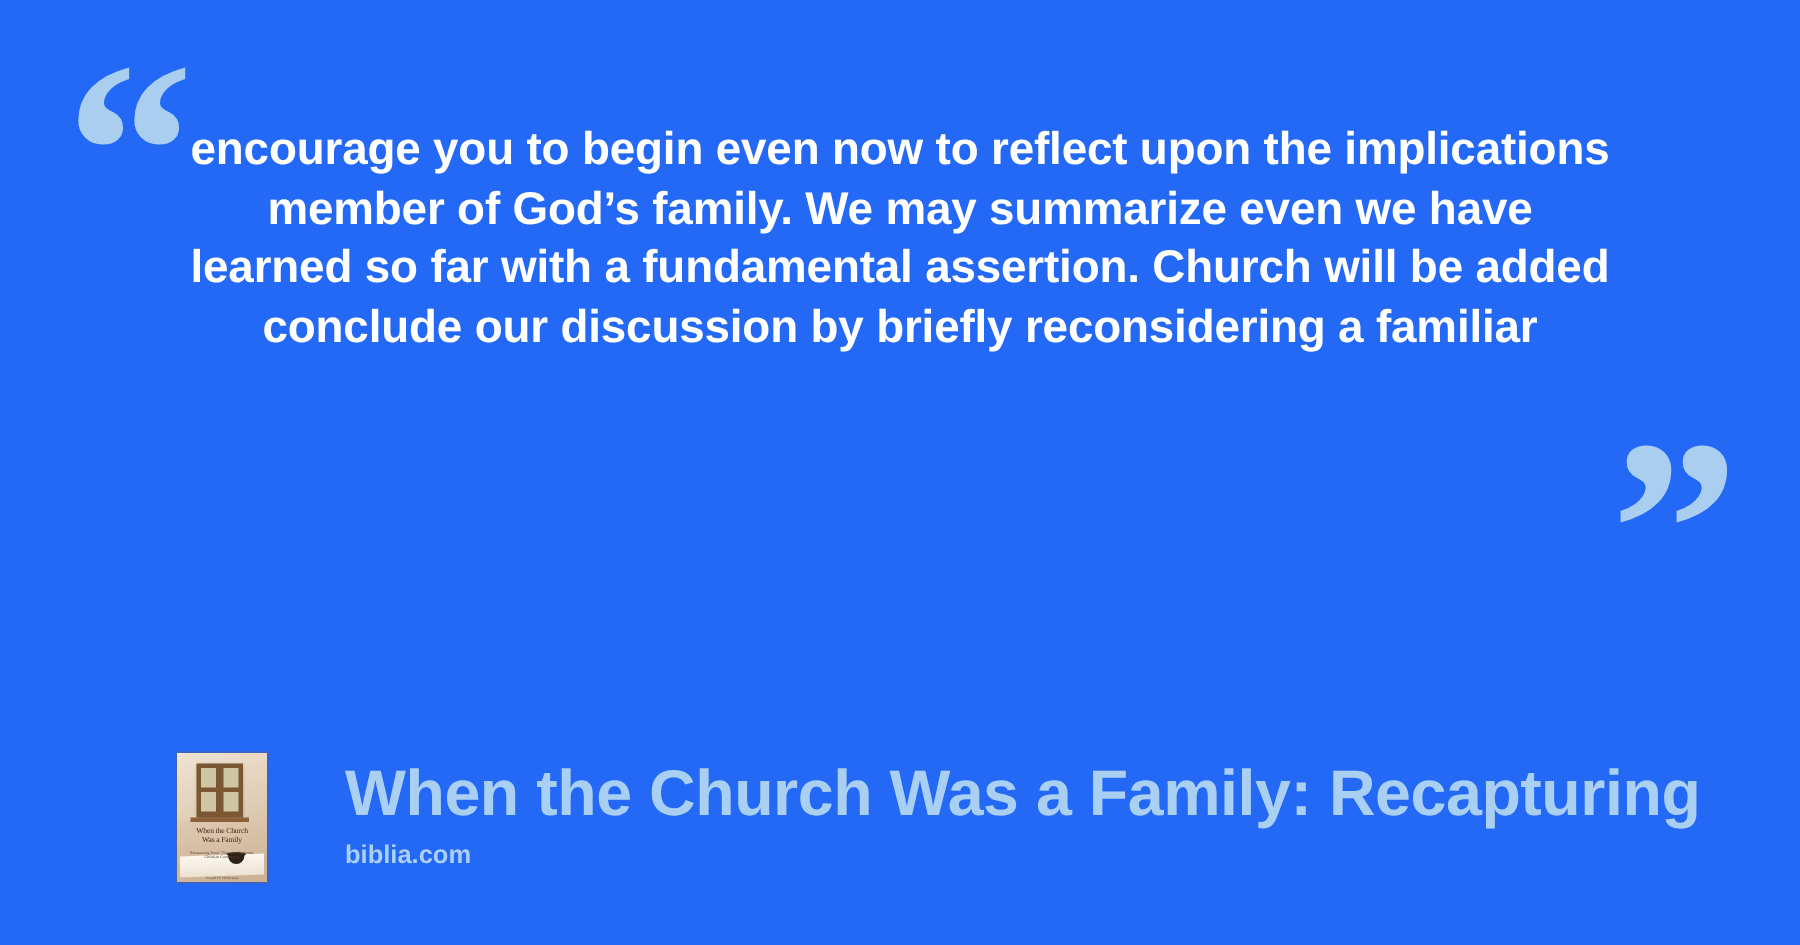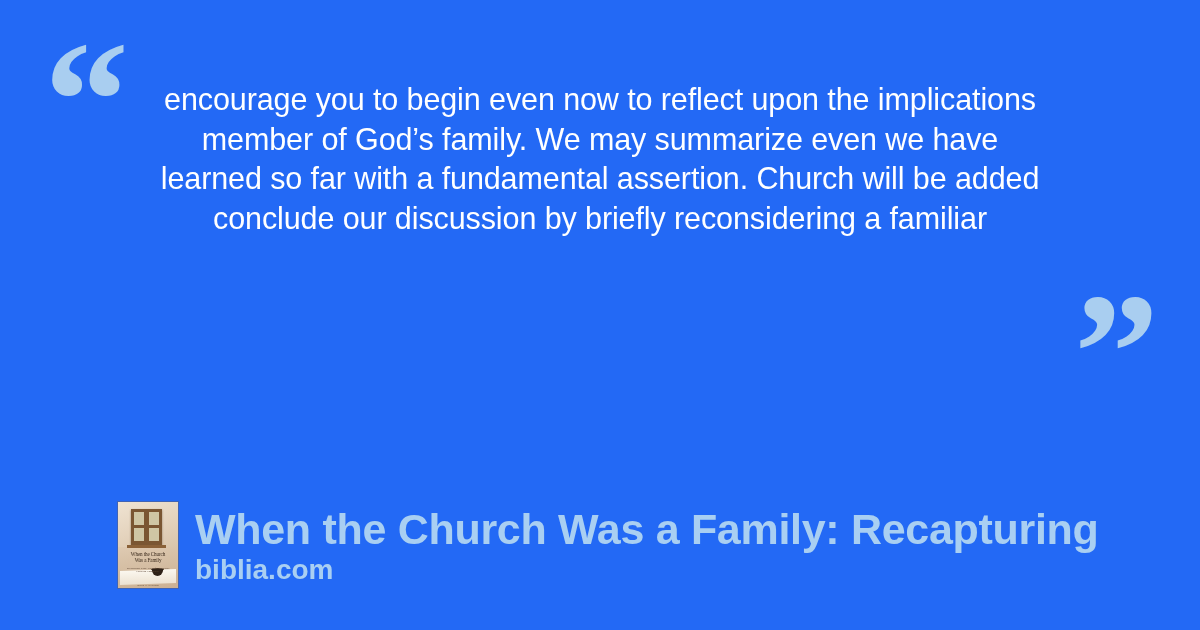--- a/index.html
+++ b/index.html
@@ -45,34 +45,35 @@
   #quote-block {
     position: absolute;
     left: 108px;
     top: 80px;
     width: 984px;
     text-align: center;
   }
   .quote-line {
     color: #ffffff;
     font-family: "Liberation Sans Narrow", "Liberation Sans", sans-serif;
-    font-weight: 400;
+    font-weight: 700;
     font-size: 30.5px;
     line-height: 39.6px;
     letter-spacing: -0.1px;
     white-space: nowrap;
   }
 
   
   #footer {
     position: absolute;
     left: 118px;
     top: 502px;
     display: flex;
     align-items: flex-start;
+    gap: 35px;
   }
 
   
   #book-cover {
     position: relative;
     width: 60px;
     height: 86px;
     flex: 0 0 auto;
     background: linear-gradient(170deg, #e8d9c6 0%, #e2cfb8 38%, #d8c2a8 62%, #cbb093 100%);
     overflow: hidden;
@@ -176,21 +177,21 @@
     font-weight: 700;
     font-size: 43px;
     line-height: 48px;
     letter-spacing: -0.3px;
     white-space: nowrap;
   }
   #site-name {
     color: #a9cff2;
     font-family: "Liberation Sans Narrow", "Liberation Sans", sans-serif;
     font-weight: 700;
-    font-size: 28px;
+    font-size: 17px;
     line-height: 30px;
     letter-spacing: 0px;
     margin-top: 2px;
   }
 </style>
 </head>
 <body>
 
 <div id="card">
 

